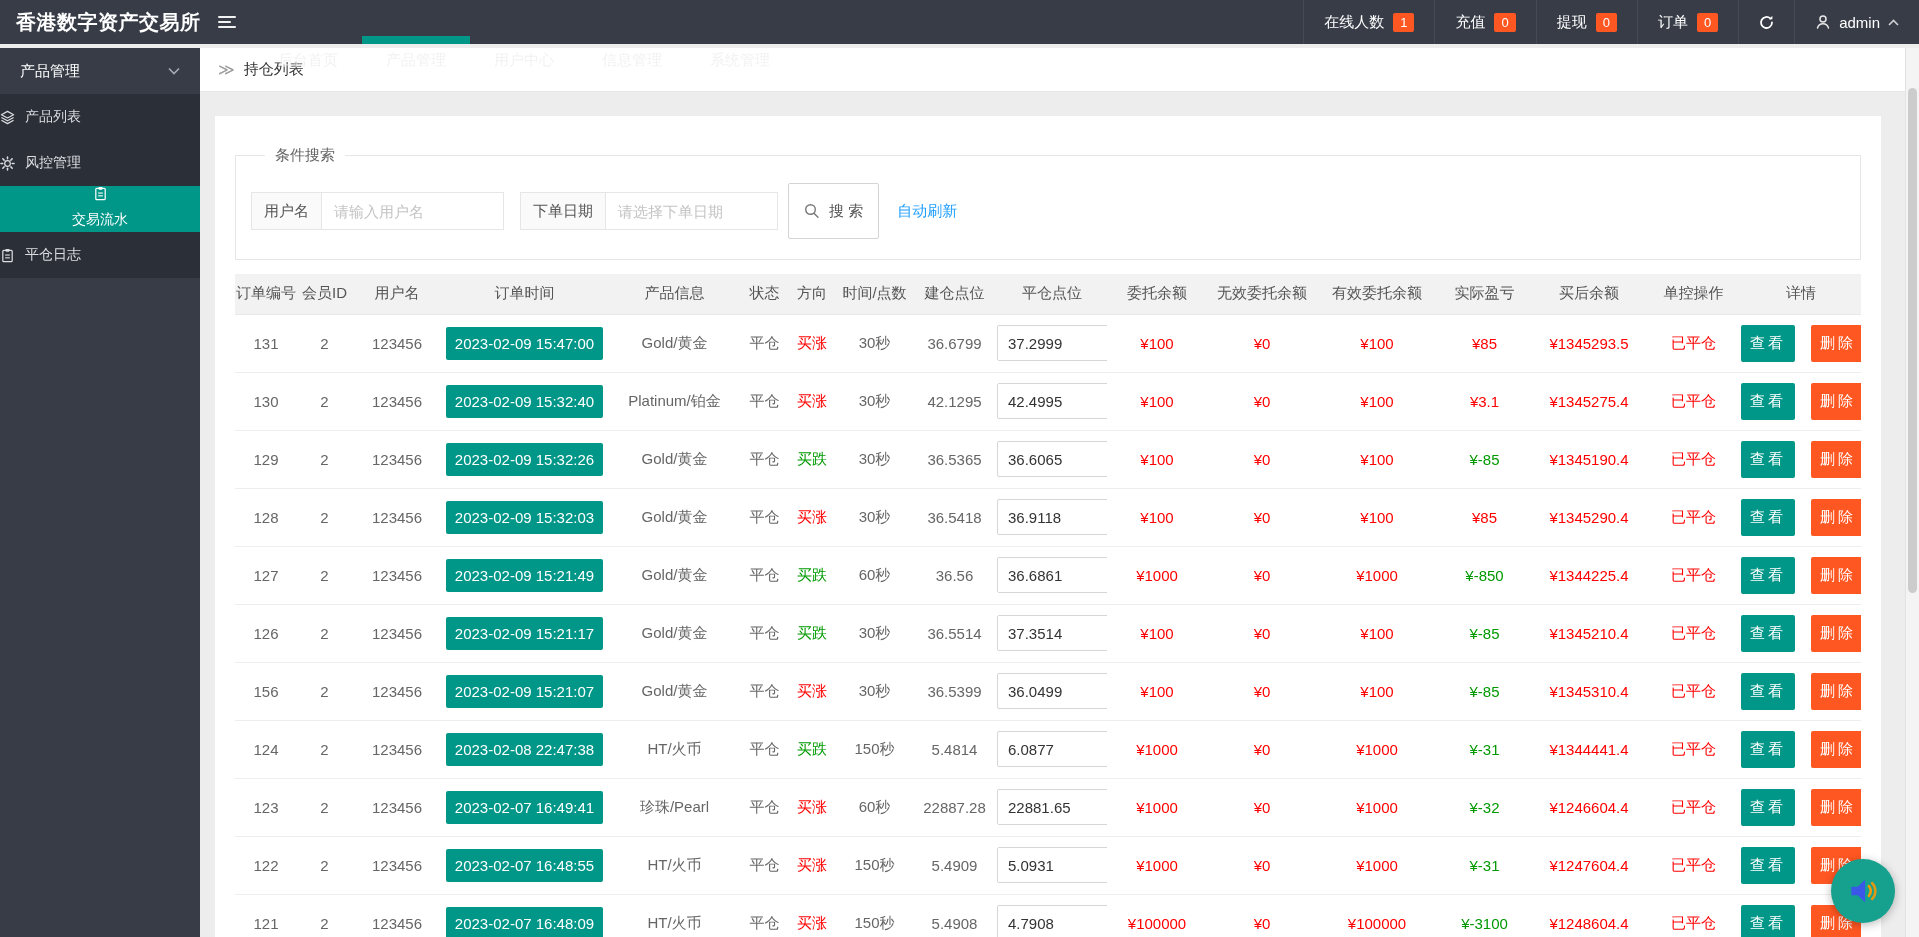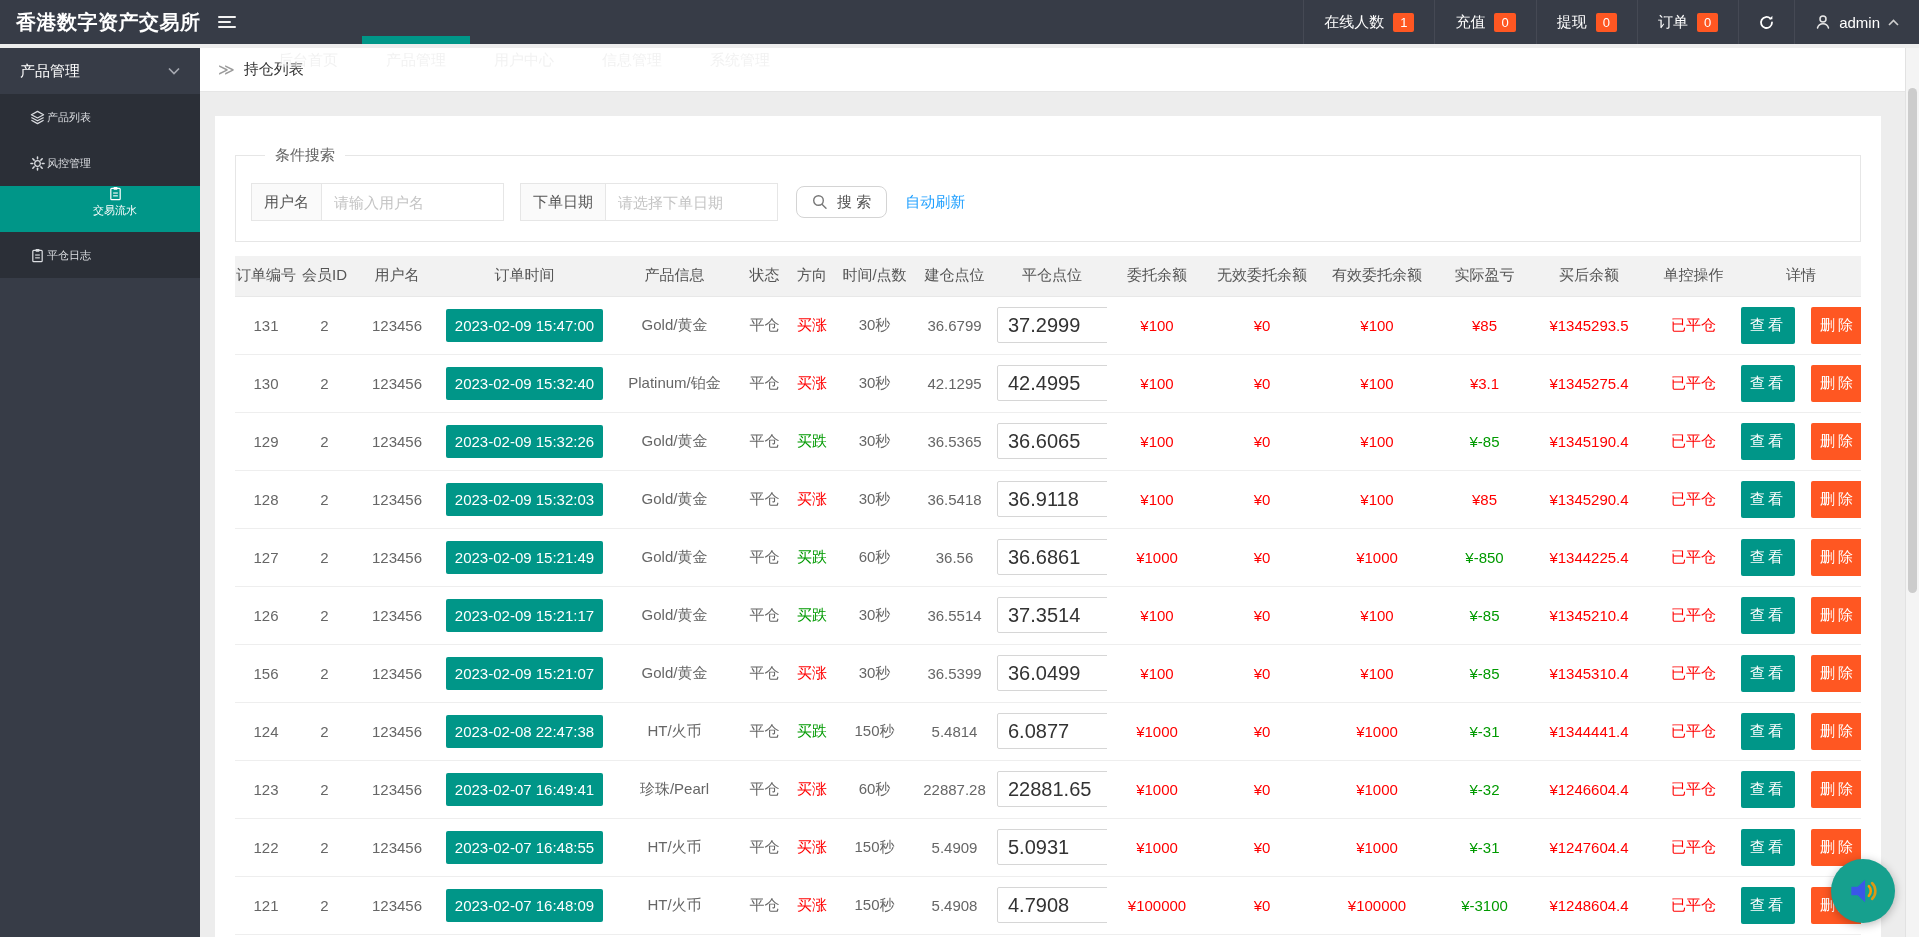--- a/index.html
+++ b/index.html
@@ -25,22 +25,22 @@
   .refresh { display:flex; align-items:center; justify-content:center; width:56px;
     border-left:1px solid rgba(255,255,255,.07); cursor:pointer; }
   .user { display:flex; align-items:center; gap:8px; padding:0 20px; font-size:15px;
     border-left:1px solid rgba(255,255,255,.07); cursor:pointer; }
 
   
   .sidebar { position:absolute; top:48px; left:0; width:200px; bottom:0; background:#373c47; z-index:5; }
   .side-header { height:46px; display:flex; align-items:center; padding:0 20px;
     color:#fff; font-size:15px; cursor:pointer; }
   .side-header .chev { margin-left:auto; }
-  .side-item { height:46px; display:flex; align-items:center; padding-left:30px; gap:2px;
-    background:#2b2f37; color:#dcdee2; font-size:11px; cursor:pointer; }
+  .side-item { height:46px; display:flex; align-items:center; gap:10px;
+    background:#2b2f37; color:#dcdee2; font-size:14px; cursor:pointer; }
   .side-item svg { flex:0 0 auto; }
   .side-item.active { background:#009688; color:#fff;flex-direction:column; }
 
   
   .crumb-bar { position:absolute; top:48px; left:200px; right:0; height:44px; background:#fff;
     border-bottom:1px solid #e6e6e6; display:flex; align-items:center; padding-left:18px; z-index:4; }
   .crumb-icon { color:#9a9a9a; margin-right:9px; font-size:16px; }
   .crumb-text { color:#333; font-size:15px; }
 
   
@@ -51,36 +51,36 @@
   fieldset.search legend { padding:0 10px; margin-left:14px; color:#666; font-size:15px;margin-top:19px; }
   .search-row { display:flex; align-items:center; margin-top:4px; }
   .group { display:flex; }
   .addon { height:38px; line-height:36px; background:#fafafa; border:1px solid #e6e6e6;
     padding:0 12px; color:#555; font-size:15px; white-space:nowrap; }
   .group input { height:38px; border:1px solid #e6e6e6; border-left:none; padding:0 12px;
     font-size:15px; color:#333; outline:none; }
   .group input::placeholder { color:#c4c4c4; }
   .uname-input { width:182px; } .date-input { width:172px; }
   .group + .group { margin-left:16px; }
-  .search-btn { margin-left:18px; height:32px; display:flex; align-items:center; gap:9px;
-    background:#fff; border:1px solid #d4d4d4; border-radius:8px; padding:0 15px;
+  .search-btn { margin-left:10px; height:56px; display:flex; align-items:center; gap:9px;
+    background:#fff; border:1px solid #d4d4d4; border-radius:2px; padding:0 15px;
     font-size:15px; color:#555; cursor:pointer; }
   .auto-refresh { color:#1E9FFF; font-size:15px; margin-left:18px; cursor:pointer; white-space:nowrap; }
 
   
   table.positions { width:100%; border-collapse:collapse; table-layout:fixed; margin-top:14px;
     font-size:15px; color:#666; }
   table.positions thead th { background:#f2f2f2; height:40px; font-weight:normal; color:#555;
     border-bottom:1px solid #e8e8e8; white-space:nowrap; overflow:hidden; }
   table.positions tbody td { height:58px; text-align:center; border-bottom:1px solid #eee;
     white-space:nowrap; overflow:hidden; }
   .time-badge { display:inline-block; background:#009688; color:#fff; padding:8px 9px;
     border-radius:2px; font-size:15px; }
   .point-input { width:124px; height:36px; border:1px solid #d6d6d6; border-radius:2px;
-    padding:0 10px; font-size:20px; color:#333; outline:none; background:#fff; }
+    padding:0 10px; font-size:15px; color:#333; outline:none; background:#fff; }
   .red { color:#ff0000; } .green { color:#009a00; }
   .btn { border:none; color:#fff; font-size:15px; padding:9px 9px; border-radius:2px;
     cursor:pointer; letter-spacing:3px; }
   .btn.view { background:#009688; margin-right:16px; }
   .btn.del { background:#FF5722; }
 
   
   .scrollbar { position:absolute; top:48px; right:0; width:14px; bottom:0; background:#f4f4f4;
     border-left:1px solid #e2e2e2; z-index:20; }
   .scroll-thumb { position:absolute; top:40px; left:2px; right:2px; height:505px;

